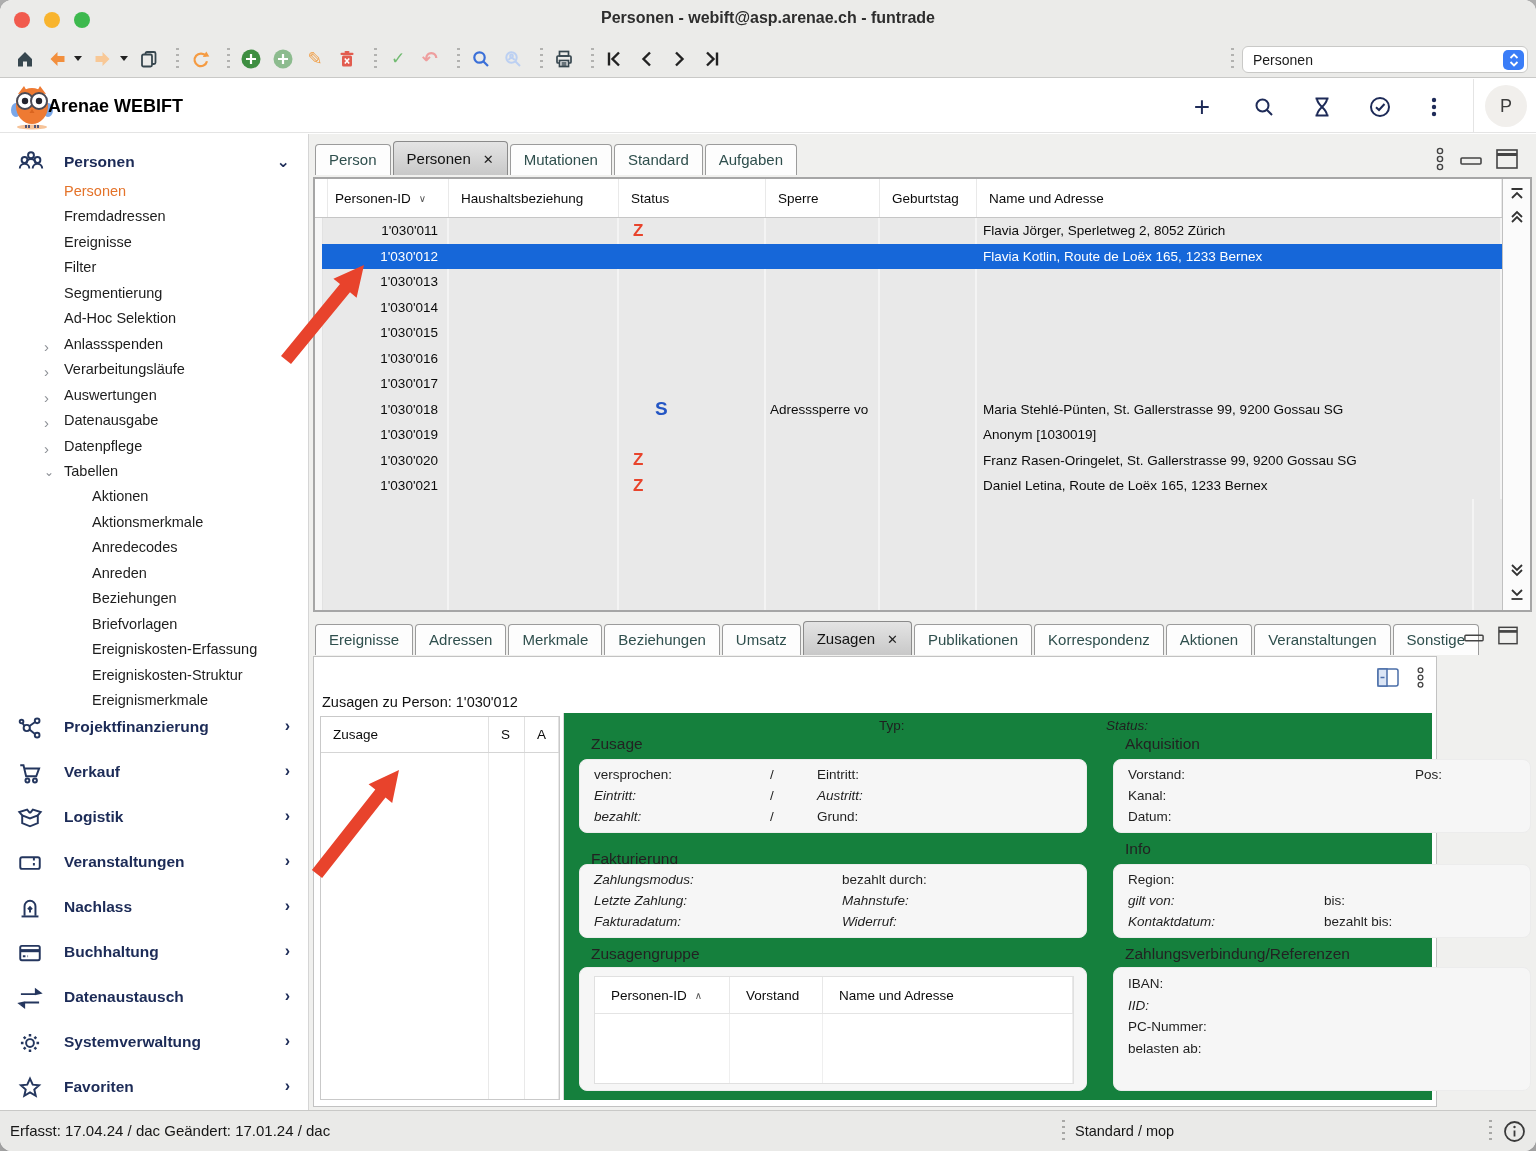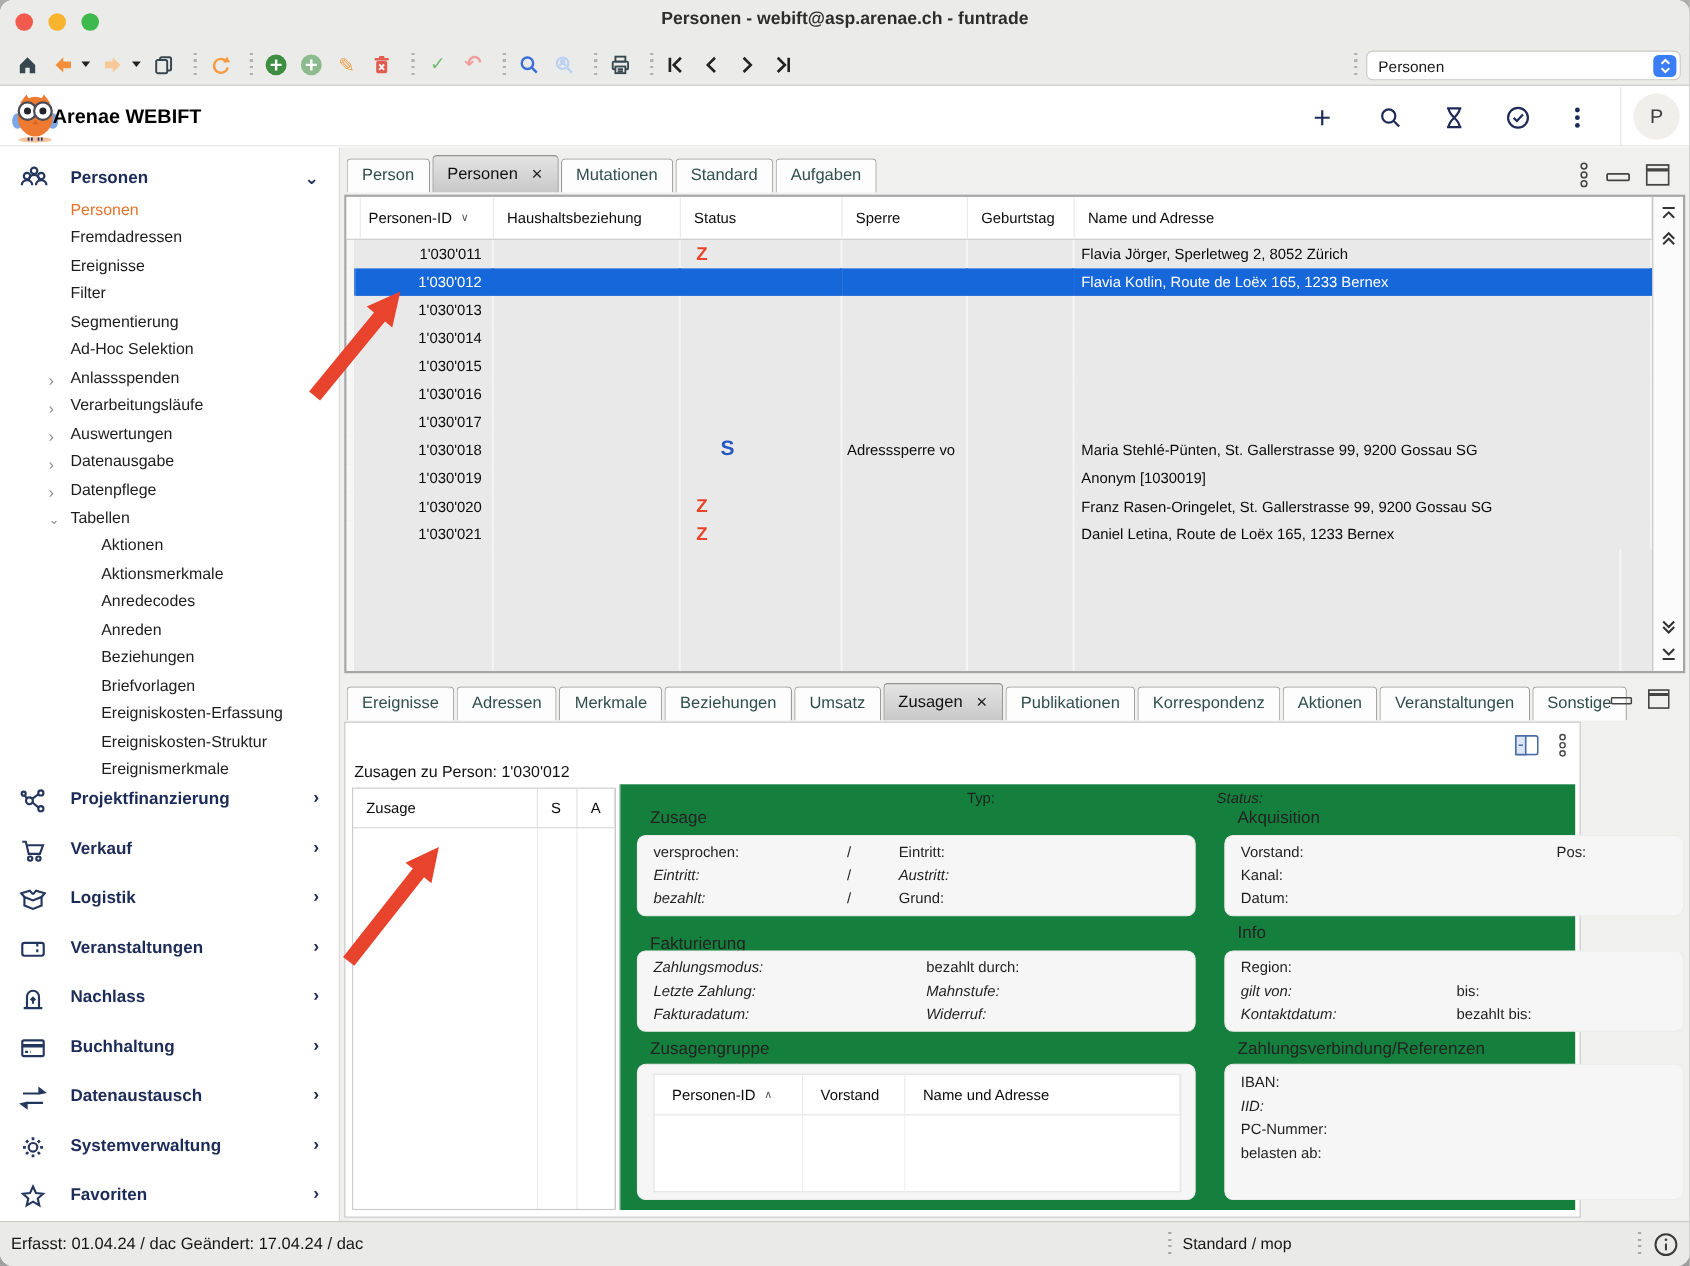--- a/index.html
+++ b/index.html
@@ -797,21 +797,21 @@
             <span class="row-lbl" style="left: 14px; top: 8px;">IBAN:</span>
             <span class="row-lbl it" style="left: 14px; top: 29.5px;">IID:</span>
             <span class="row-lbl" style="left: 14px; top: 51px;">PC-Nummer:</span>
             <span class="row-lbl" style="left: 14px; top: 72.5px;">belasten ab:</span>
           </div>
         </div>
     </div>
   </div>
 
   <div id="statusbar">
-    <span id="status-left">Erfasst: 01.04.24 / dac Geändert: 17.04.24 / dac</span>
+    <span id="status-left">Erfasst: 17.04.24 / dac Geändert: 17.01.24 / dac</span>
     <span class="st-sep" style="left:1062px;"></span>
     <span id="status-mid">Standard / mop</span>
     <span class="st-sep" style="left:1489px;"></span>
     <span style="position:absolute;left:1503px;top:9px;">
       <svg width="23" height="23" viewBox="0 0 23 23" fill="none" stroke="#3a3a3a" stroke-width="1.8">
           <circle cx="11.5" cy="11.5" r="9.5"></circle>
           <path d="M11.5 10.5 V16.5"></path>
           <circle cx="11.5" cy="7" r="1.2" fill="#3a3a3a" stroke="none"></circle>
         </svg>
     </span>

